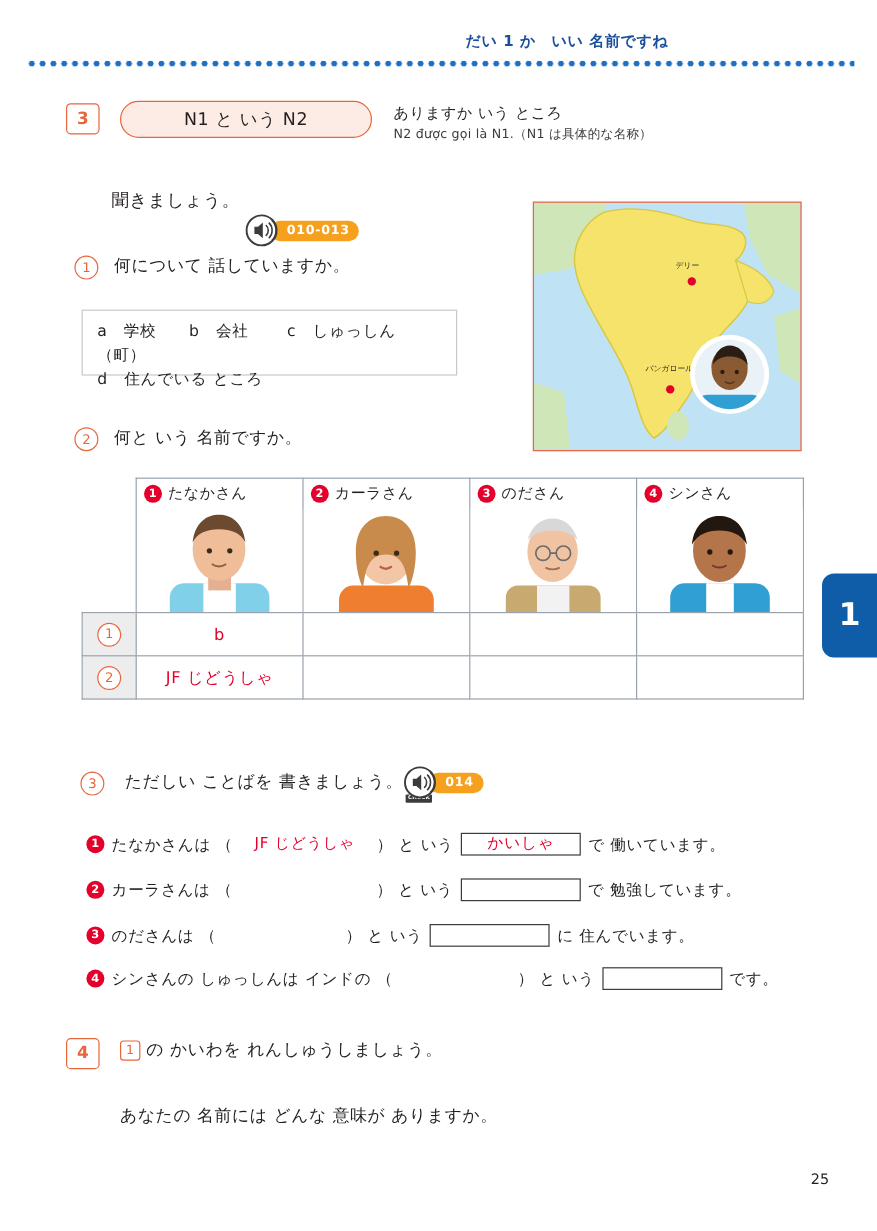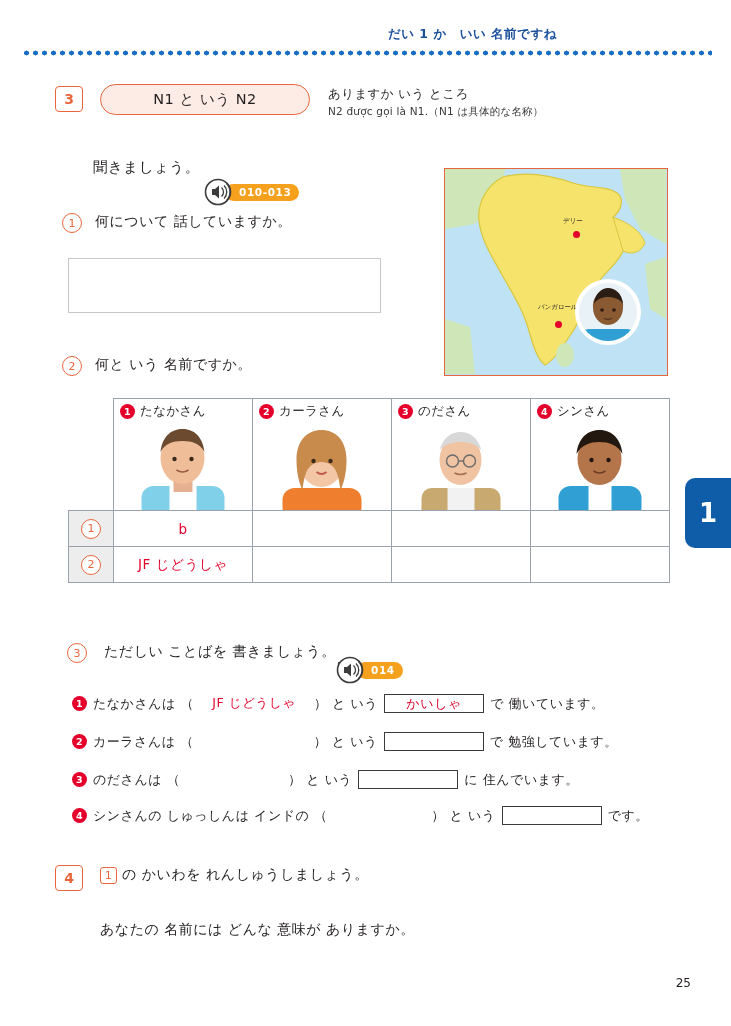--- a/index.html
+++ b/index.html
@@ -54,21 +54,21 @@
   }
 
   
   .listen-label {
     position: absolute; left: 93px; top: 158px; font-size: 14.5px; letter-spacing: .5px;
   }
   .audio-chip {
     position: absolute; display: flex; align-items: center; margin-top: 24px;
   }
   #audio1 { left: 203px; top: 154px; }
-  #audio2 { left: 335px; top: 632px; text-align: right; }
+  #audio2 { left: 335px; top: 614px; text-align: right; }
   .spk {
     width: 32px; height: 28px; position: relative; z-index: 2;
   }
   .audio-pill {
     height: 17px; background: #f5a11d; border-radius: 9px; color: #fff;
     font-size: 10.5px; font-weight: bold; display: flex; align-items: center;
     padding: 0 8px 0 14px; margin-left: -10px; letter-spacing: .6px;
   }
   .check-tag {
     position: absolute; left: 338px; top: 662px; font-size: 4.6px; font-weight: bold;
@@ -174,20 +174,22 @@
     <path d="M21 7.5 a9 9 0 0 1 0 13" stroke="#3c3c3c" stroke-width="1.3" fill="none"></path>
     <path d="M23.5 5.5 a12 12 0 0 1 0 17" stroke="#3c3c3c" stroke-width="1.3" fill="none"></path>
   </svg>
   <div class="audio-pill">010-013</div>
 </div>
 
 <div class="circ" style="left:62px; top:213px;">1</div>
 <div class="q-text" style="left:95px; top:213px;">何について 話していますか。</div>
 
 <div class="choices">
+  <div>a　学校　　b　会社　　 c　しゅっしん（町）</div>
+  <div>d　住んでいる ところ</div>
 </div>
 
 <div class="circ" style="left:62px; top:356px;">2</div>
 <div class="q-text" style="left:95px; top:356px;">何と いう 名前ですか。</div>
 
 <div class="map-box">
   <svg width="221" height="205" viewBox="0 0 221 205">
     <rect x="0" y="0" width="221" height="205" fill="#bfe3f5"></rect>
 
     <path d="M0,0 L60,0 L55,30 L30,55 L0,60 Z" fill="#cfe7b8"></path>

